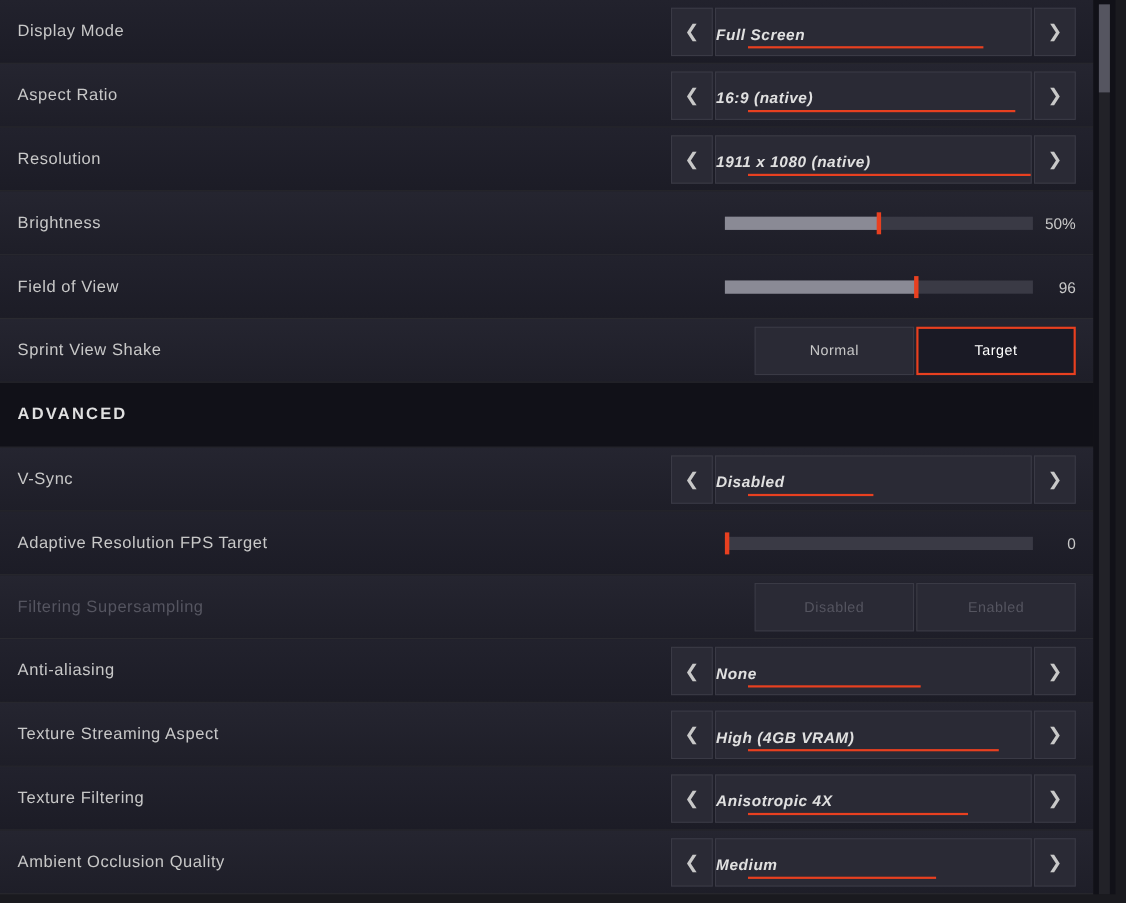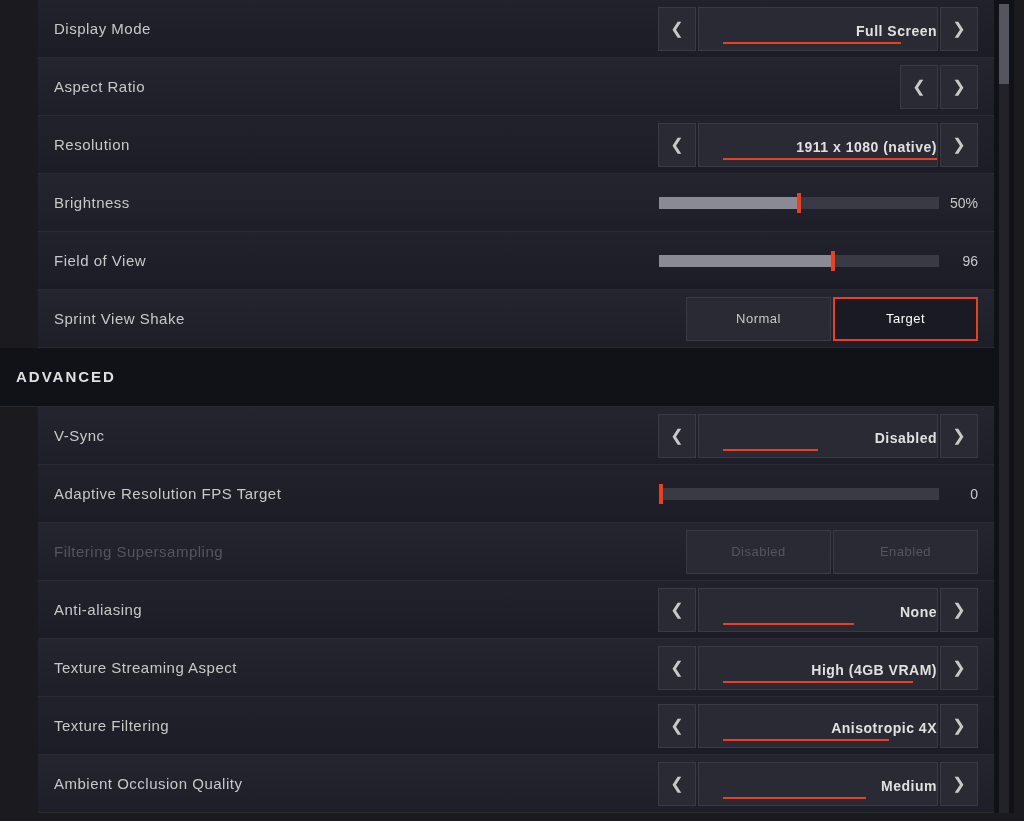--- a/index.html
+++ b/index.html
@@ -13,21 +13,20 @@
     }
 
     .setting-row {
       display: flex;
       align-items: center;
       justify-content: space-between;
       padding: 0 16px;
       height: 58px;
       border-bottom: 1px solid #2a2a30;
       background: linear-gradient(180deg, #252530 0%, #1e1e28 100%);
-      margin-left: 38px;
     }
 
     .setting-row:nth-child(odd) {
       background: linear-gradient(180deg, #22222d 0%, #1c1c26 100%);
     }
 
     .setting-label {
       font-size: 15px;
       color: #c8c8c8;
       letter-spacing: 0.5px;
@@ -59,30 +58,31 @@
       color: #c8c8c8;
       font-size: 16px;
       cursor: pointer;
       display: flex;
       align-items: center;
       justify-content: center;
       transition: background 0.1s;
     }
 
     .selector-value-box {
-      width: 240px;
+      width: 288px;
       height: 44px;
       background: #2a2a35;
       border: 1px solid #3a3a45;
       display: flex;
       flex-direction: column;
-      align-items: flex-end;
+      align-items: flex-start;
       justify-content: center;
       position: relative;
       padding-top: 4px;
+      font-style: italic;
     }
 
     .selector-value-text {
       font-size: 14px;
       color: #e0e0e0;
       font-weight: 600;
       letter-spacing: 0.5px;
     }
 
     .selector-underline {
@@ -242,20 +242,24 @@
           <div class="selector-underline" style="width:75%"></div>
         </div>
         <button class="arrow-btn">❯</button>
       </div>
     </div>
 
     <div class="setting-row">
       <span class="setting-label">Aspect Ratio</span>
       <div class="setting-control arrow-selector">
         <button class="arrow-btn">❮</button>
+        <div class="selector-value-box">
+          <span class="selector-value-text">16:9 (native)</span>
+          <div class="selector-underline" style="width:85%"></div>
+        </div>
         <button class="arrow-btn">❯</button>
       </div>
     </div>
 
     <div class="setting-row">
       <span class="setting-label">Resolution</span>
       <div class="setting-control arrow-selector">
         <button class="arrow-btn">❮</button>
         <div class="selector-value-box">
           <span class="selector-value-text">1911 x 1080 (native)</span>

